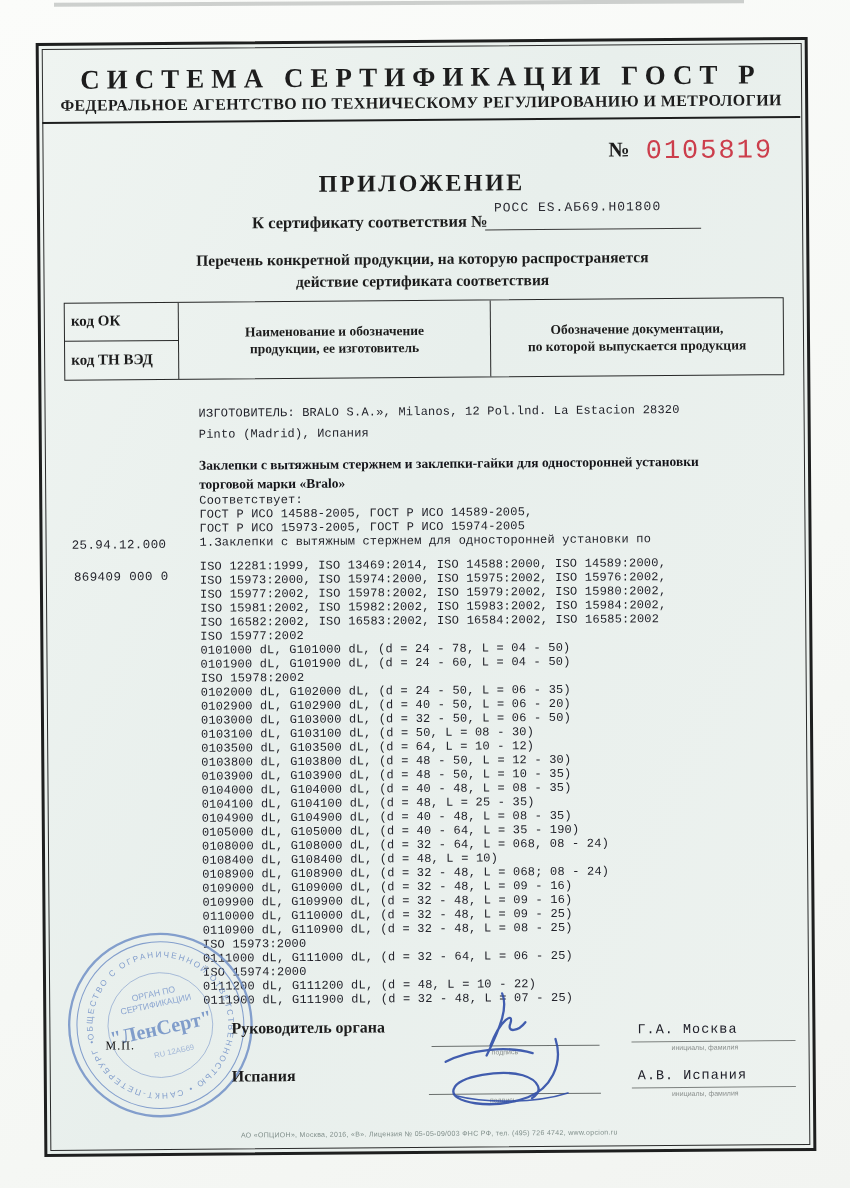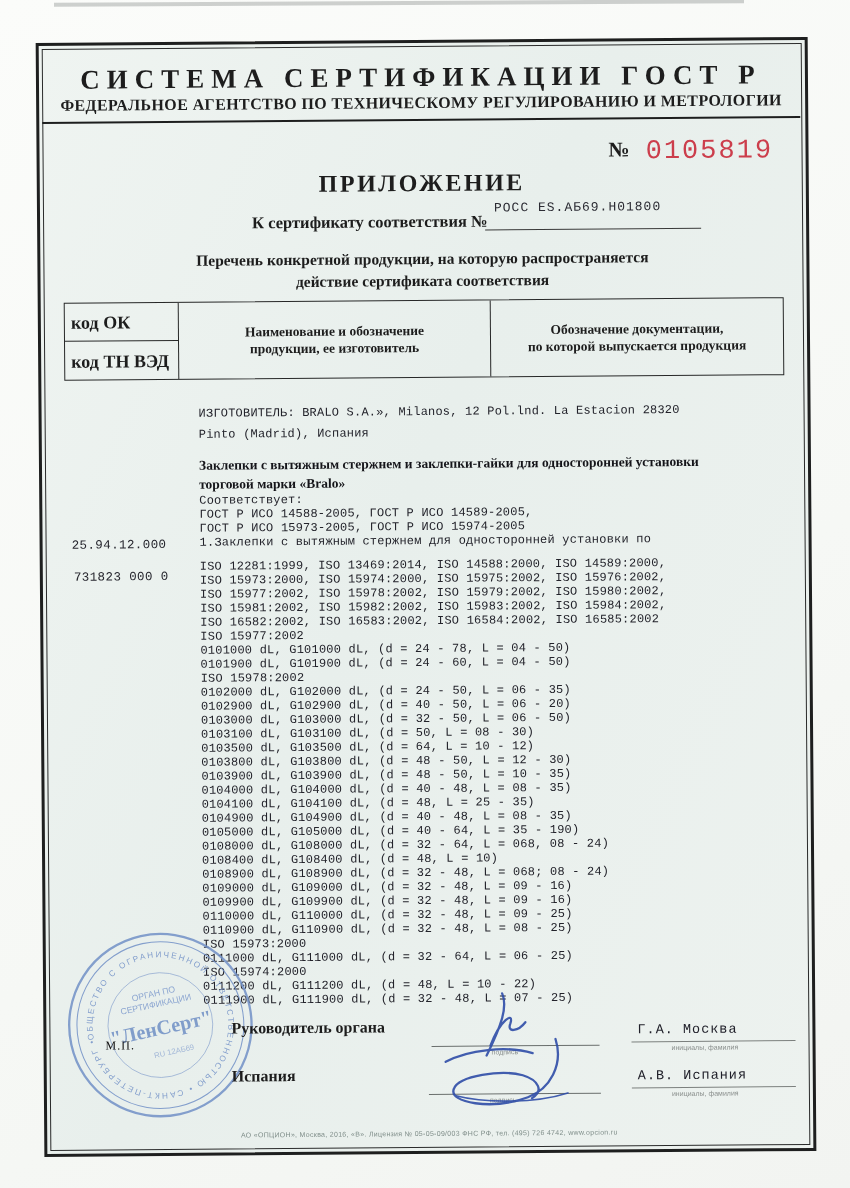--- a/index.html
+++ b/index.html
@@ -29,21 +29,21 @@
   .certlabel{position:absolute;top:212px;left:255px;font-size:16.5px;font-weight:bold;}
   .certval{position:absolute;top:201px;left:497px;font-family:"Liberation Mono","DejaVu Sans Mono",monospace;
          font-size:13px;letter-spacing:1px;color:#2c2c34;}
   .certline-rule{position:absolute;top:230px;left:488px;width:216px;height:1.4px;background:#3a3a3a;}
 
   .subtitle{position:absolute;top:248px;left:0;width:100%;text-align:center;
          font-size:15.5px;font-weight:bold;line-height:22px;}
 
   .tbl{position:absolute;left:66px;top:300px;width:718px;height:76px;border:1.6px solid #272828;}
   .tbl .c1{position:absolute;left:0;top:0;width:113px;height:100%;border-right:1.4px solid #272828;}
-  .tbl .c1a,.tbl .c1b{position:absolute;left:6px;width:100px;font-size:18px;font-weight:bold;}
+  .tbl .c1a,.tbl .c1b{position:absolute;left:6px;width:100px;font-size:15px;font-weight:bold;}
   .tbl .c1a{top:9px;}
   .tbl .c1b{top:48px;}
   .tbl .c1split{position:absolute;left:0;top:37px;width:113px;height:1.2px;background:#272828;}
   .tbl .c2{position:absolute;left:114px;top:0;width:311px;height:100%;border-right:1.4px solid #272828;
            display:flex;flex-direction:column;justify-content:center;text-align:center;
            font-size:13.5px;font-weight:bold;line-height:17px;}
   .tbl .c3{position:absolute;left:426px;top:0;right:0;height:100%;
            display:flex;flex-direction:column;justify-content:center;text-align:center;
            font-size:13.5px;font-weight:bold;line-height:17px;}
 
@@ -126,21 +126,21 @@
         <div>Наименование и обозначение</div>
         <div>продукции, ее изготовитель</div>
       </div>
       <div class="c3">
         <div>Обозначение документации,</div>
         <div>по которой выпускается продукция</div>
       </div>
     </div>
 
     <div class="code ok">25.94.12.000</div>
-    <div class="code tn">731823 000 0</div>
+    <div class="code tn">869409 000 0</div>
 
     <div class="bodycol">
         <div class="line mono lg">ИЗГОТОВИТЕЛЬ: BRALO S.A.», Milanos, 12 Pol.lnd. La Estacion 28320</div>
         <div class="line mono lg">Pinto (Madrid), Испания</div>
         <div class="line sp">&nbsp;</div>
         <div class="line serifb">Заклепки с вытяжным стержнем и заклепки-гайки для односторонней установки</div>
         <div class="line serifb">торговой марки «Bralo»</div>
         <div class="line mono">Соответствует:</div>
         <div class="line mono">ГОСТ Р ИСО 14588-2005, ГОСТ Р ИСО 14589-2005,</div>
         <div class="line mono">ГОСТ Р ИСО 15973-2005, ГОСТ Р ИСО 15974-2005</div>

